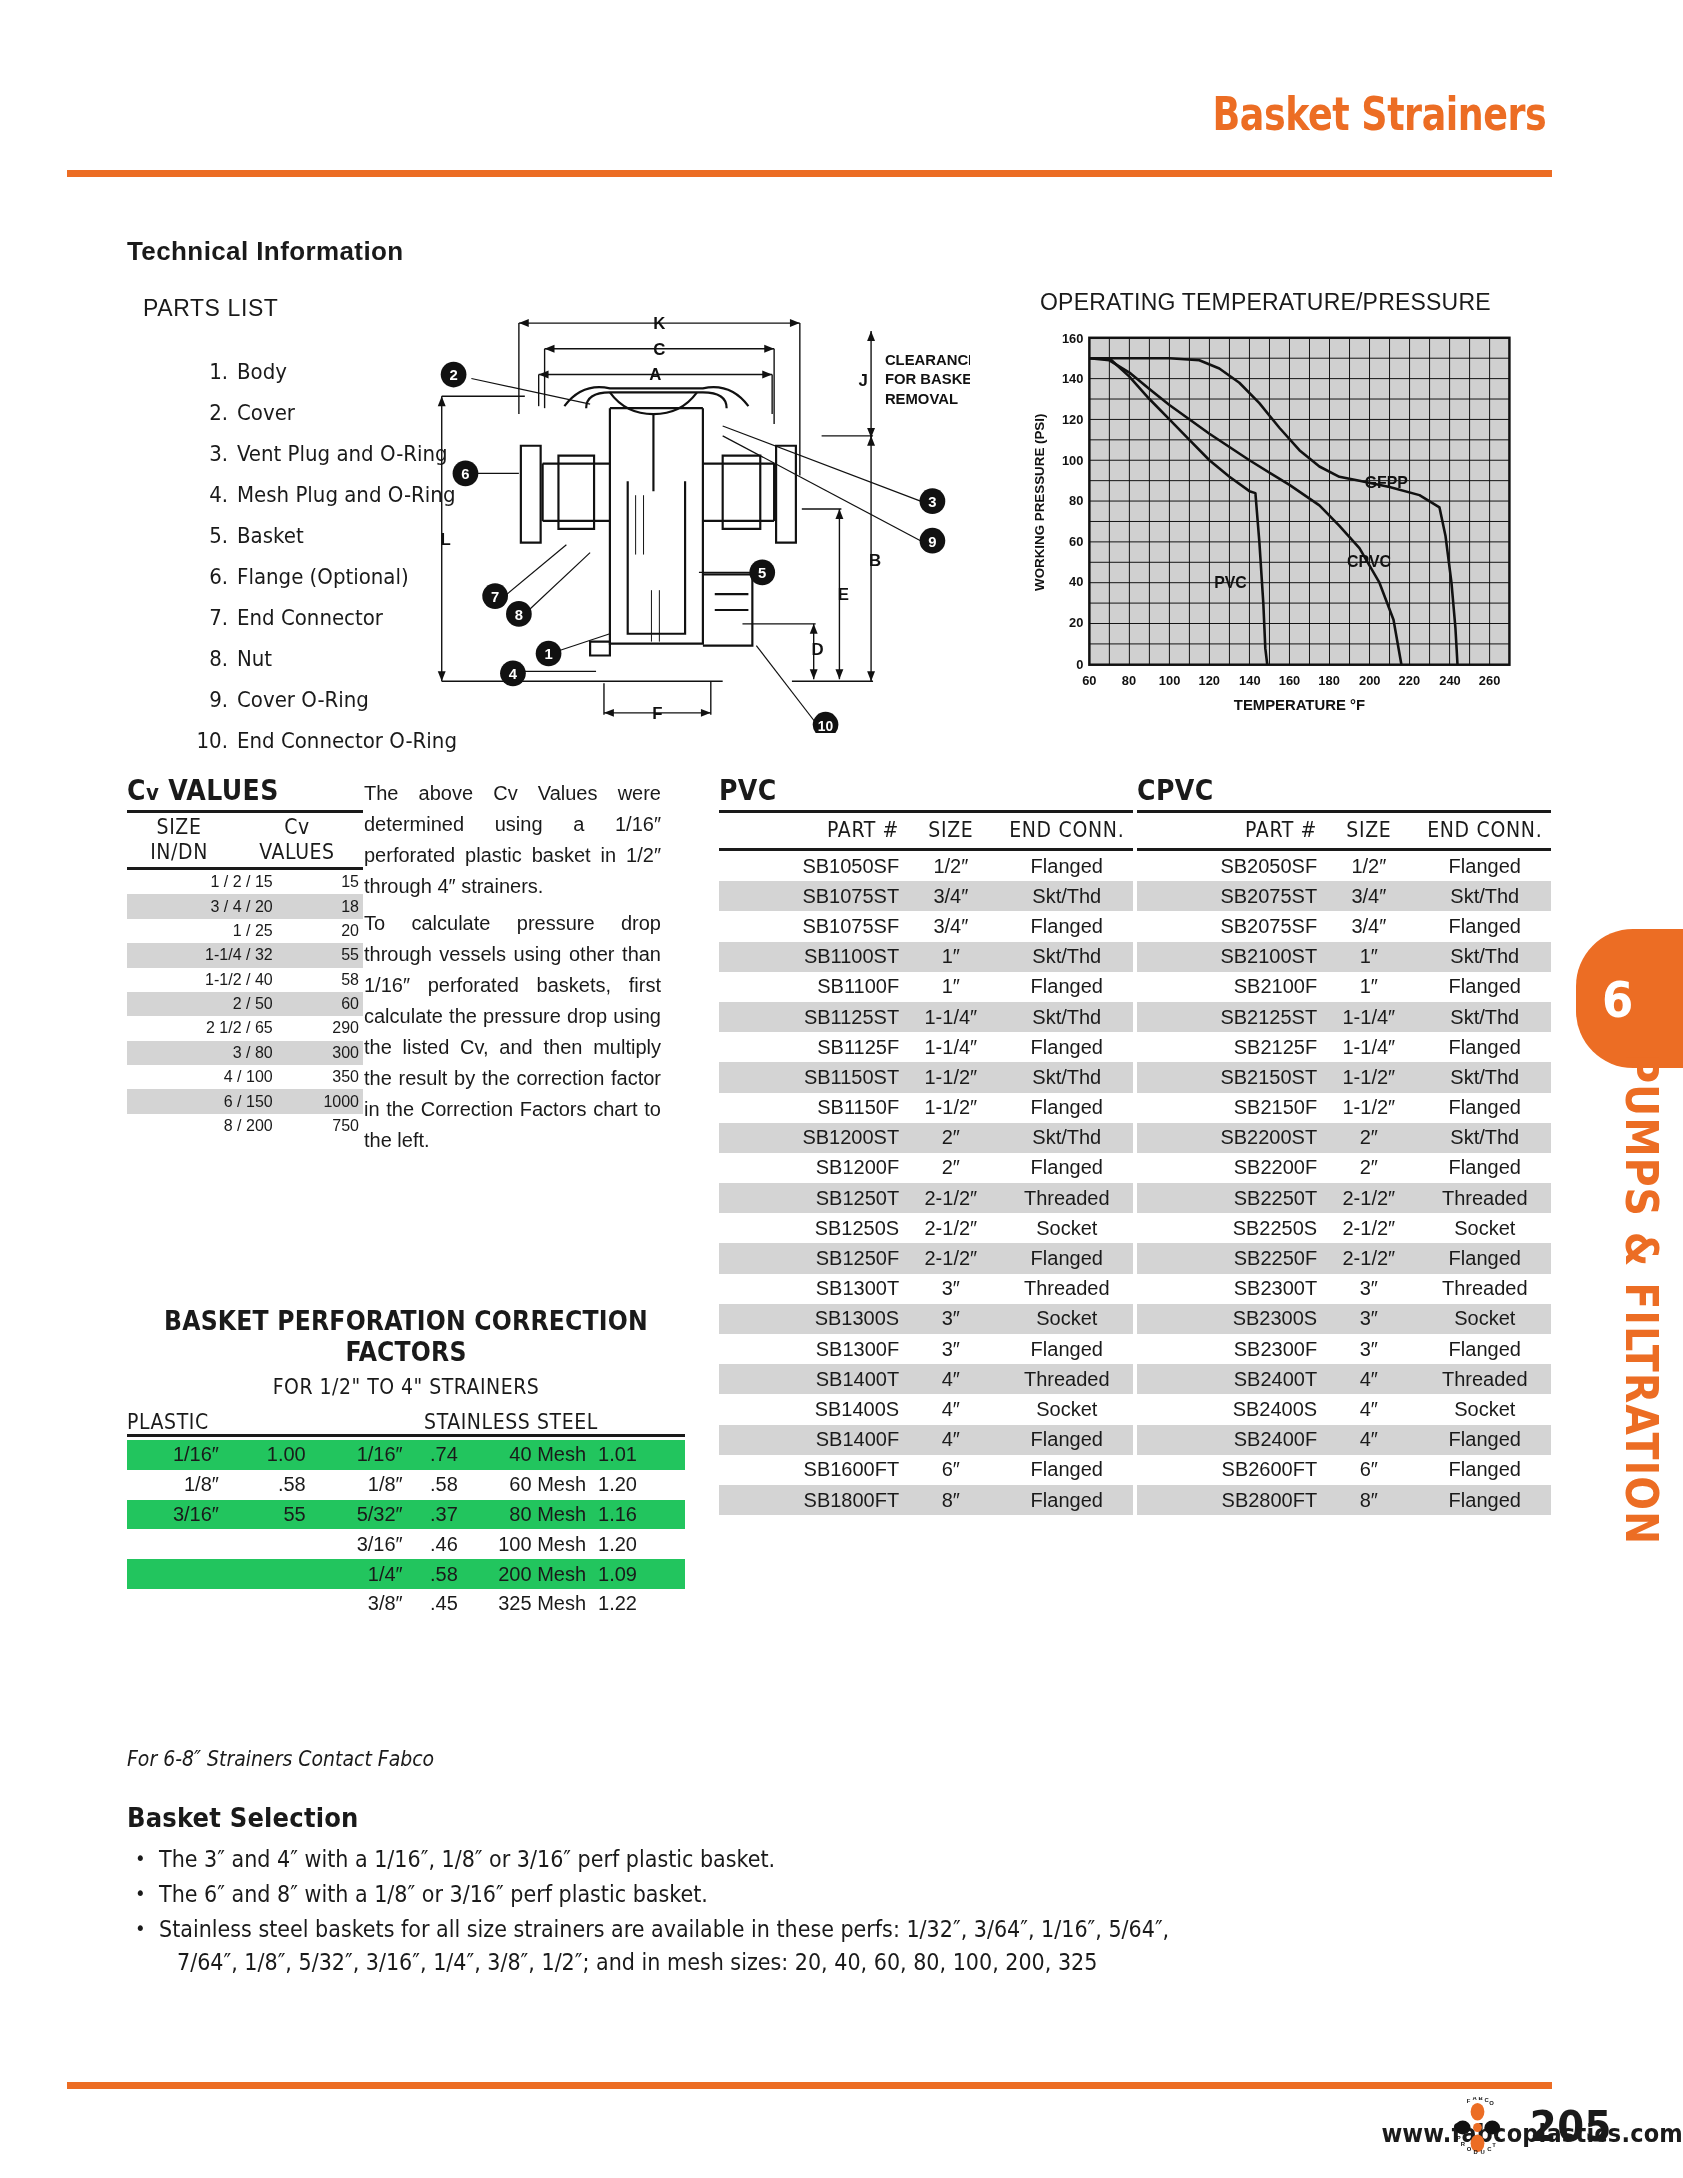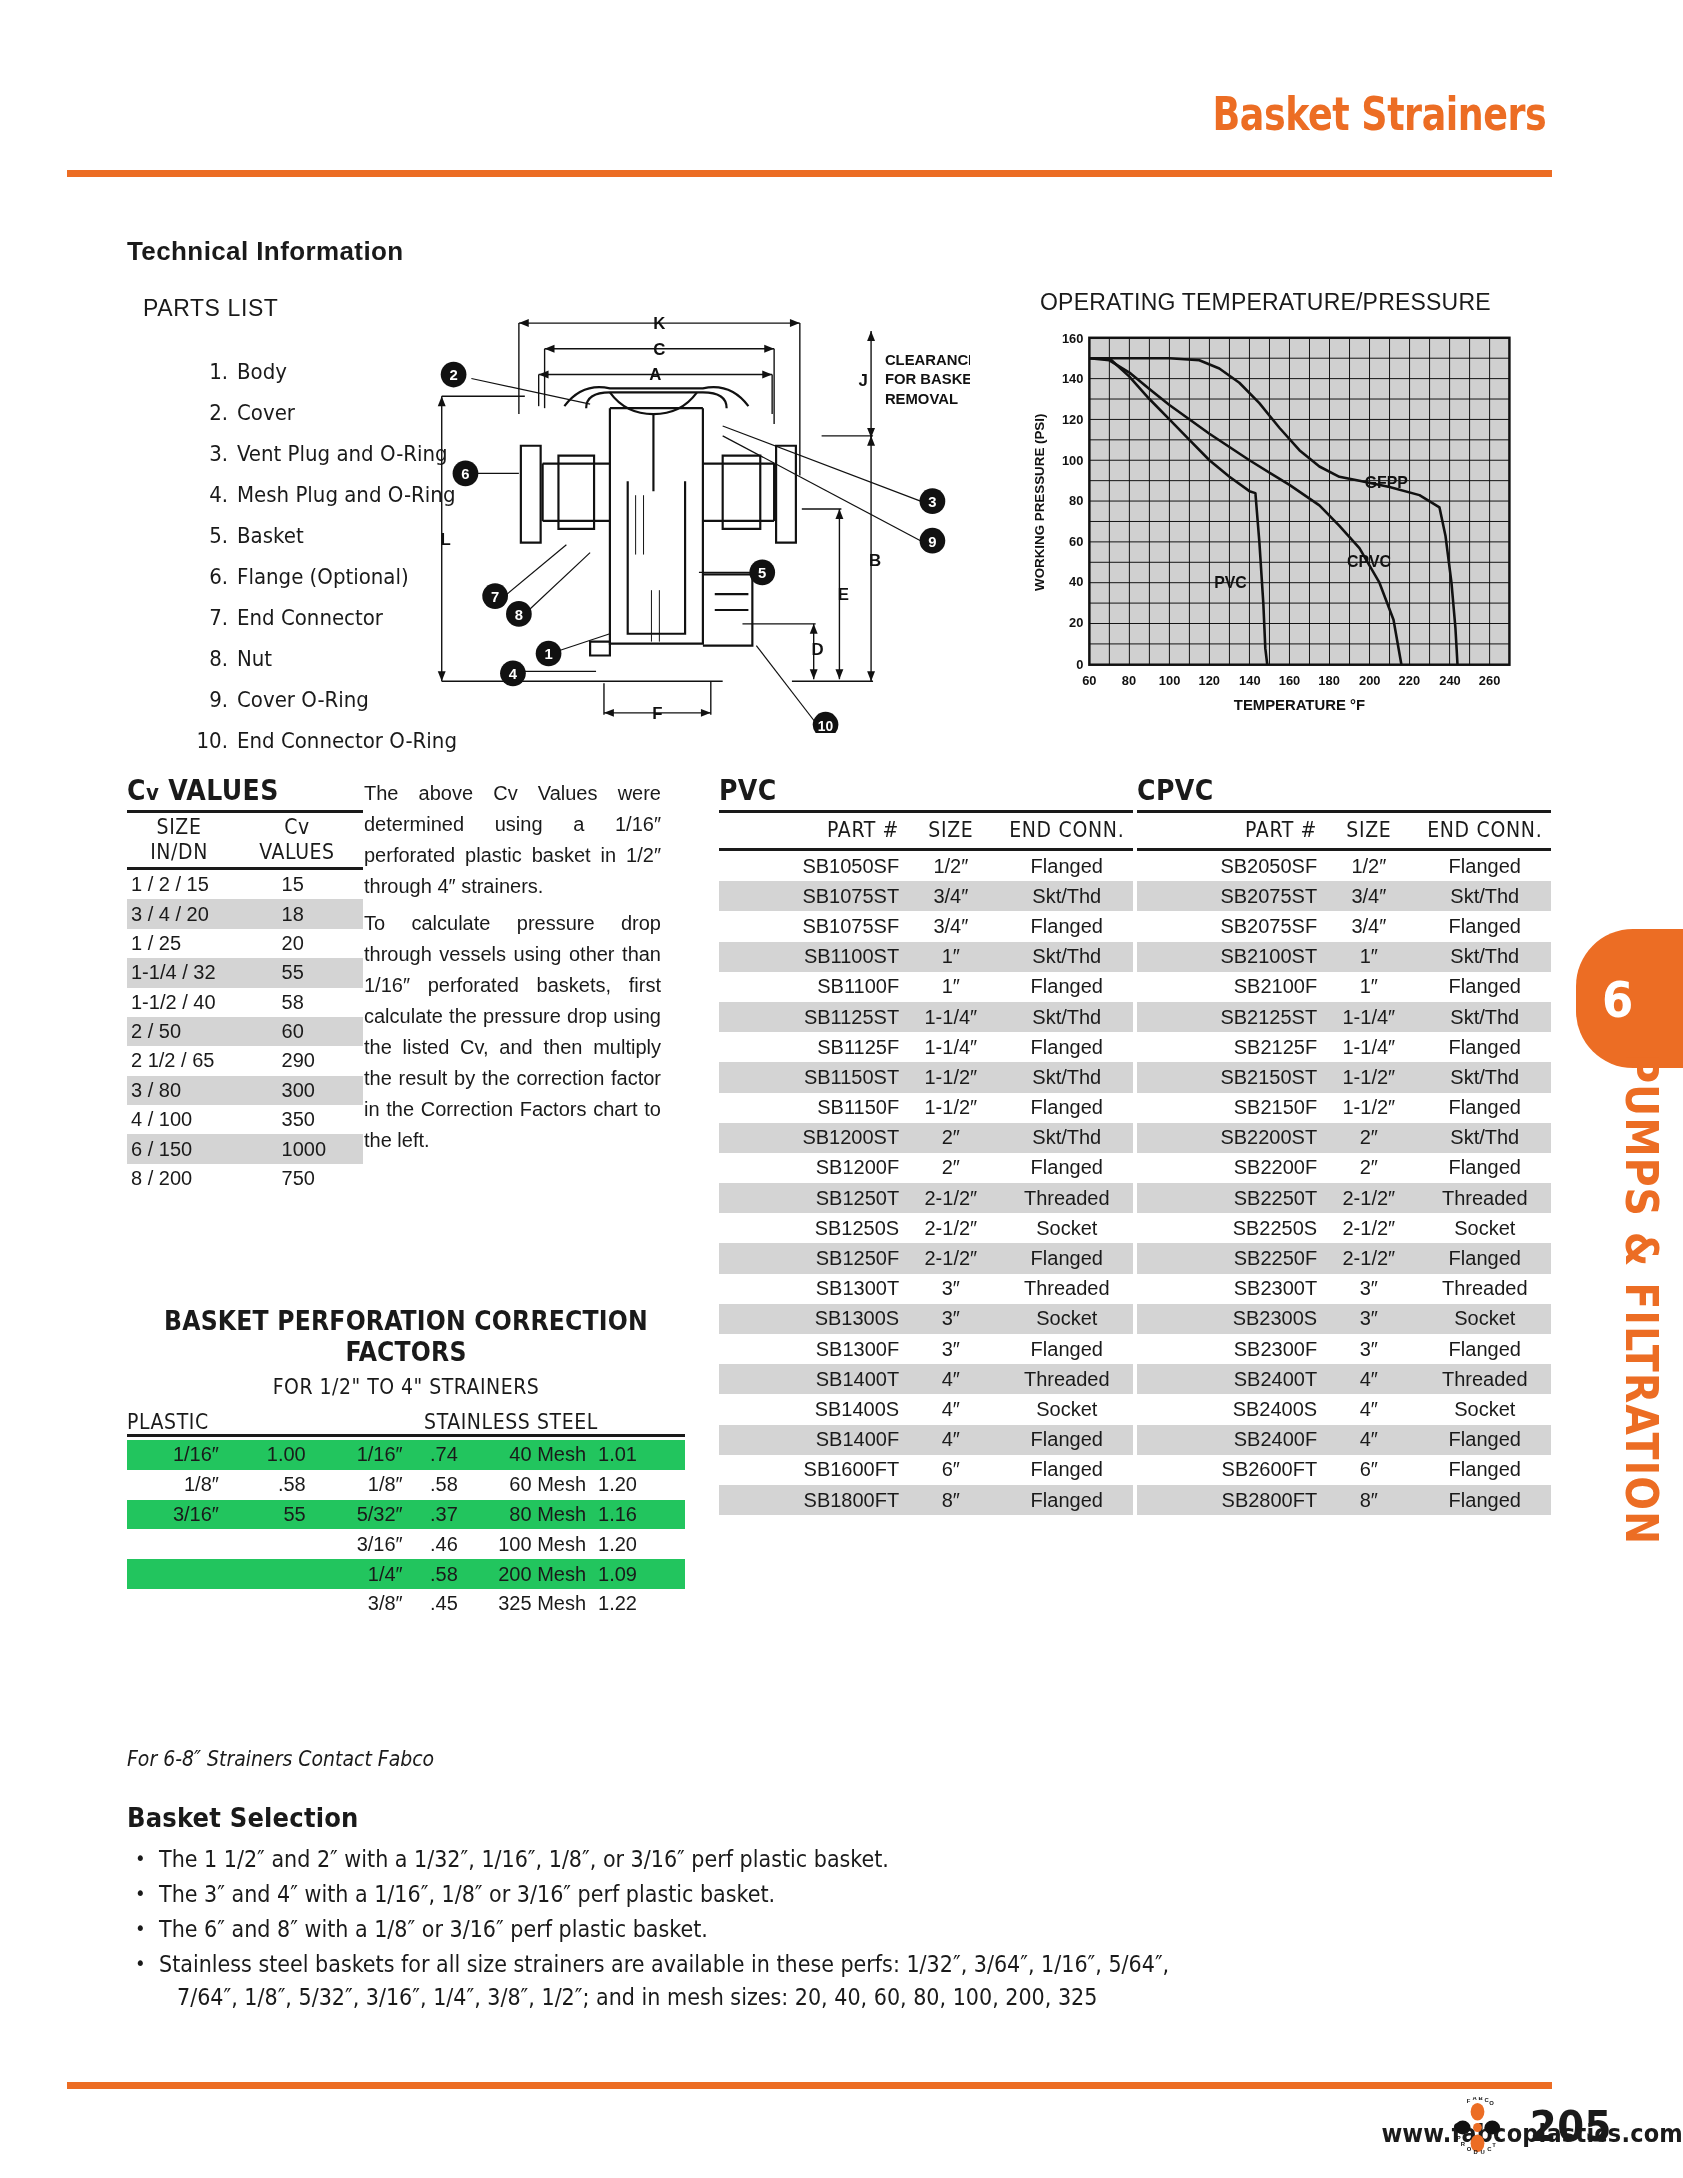--- a/index.html
+++ b/index.html
@@ -63,21 +63,21 @@
     padding-bottom: 3px;
   }
   .tbl-title .sm { font-size: 22px; }
   table.data { border-collapse: collapse; width: 100%; }
   table.data th {
     font-family: "DejaVu Sans Condensed", "Liberation Sans Narrow", "Liberation Sans", sans-serif;
     font-weight: normal; font-size: 21px; letter-spacing: 0.6px;
     padding: 2px 4px; text-align: center; line-height: 25px;
   }
   table.data td {
-    font-size: 20px; padding: 3.2px 4px; text-align: left; white-space: nowrap;
+    font-size: 16px; padding: 3.2px 4px; text-align: right; white-space: nowrap;
   }
   table.data tr.alt td { background: #d4d4d4; }
   .rulebar { height: 0; border-top: 3px solid #1a1a1a; }
 
   
   .cv-note {
     position: absolute; left: 364px; top: 778px; width: 297px;
     font-size: 20px; line-height: 31px; text-align: justify;
   }
   .cv-note p { margin: 0 0 6px 0; }
@@ -831,21 +831,20 @@
             <td class="col-size">8″</td>
             <td class="col-end">Flanged</td>
           </tr>
       </tbody>
     </table>
   </div>
 
   <div class="contact-note">For 6-8″ Strainers Contact Fabco</div>
   <div class="bs-title">Basket Selection</div>
   <ul class="bs-list">
-    <li><span>The 1 1/2″ and 2″ with a 1/32″,   1/16″, 1/8″, or 3/16″ perf plastic basket.</span></li>
     <li><span>The 3″ and 4″ with a 1/16″, 1/8″ or 3/16″ perf plastic basket.</span></li>
     <li><span>The 6″ and 8″ with a 1/8″ or 3/16″ perf plastic basket.</span></li>
     <li>
       <span>Stainless steel baskets for all size strainers are available in these  perfs: 1/32″, 3/64″, 1/16″, 5/64″,</span>
       <span class="cont">7/64″, 1/8″, 5/32″, 3/16″, 1/4″, 3/8″, 1/2″;  and in mesh sizes: 20, 40, 60, 80, 100, 200, 325</span>
     </li>
   </ul>
 
   <div class="side-tab">
     <div class="side-bubble">

